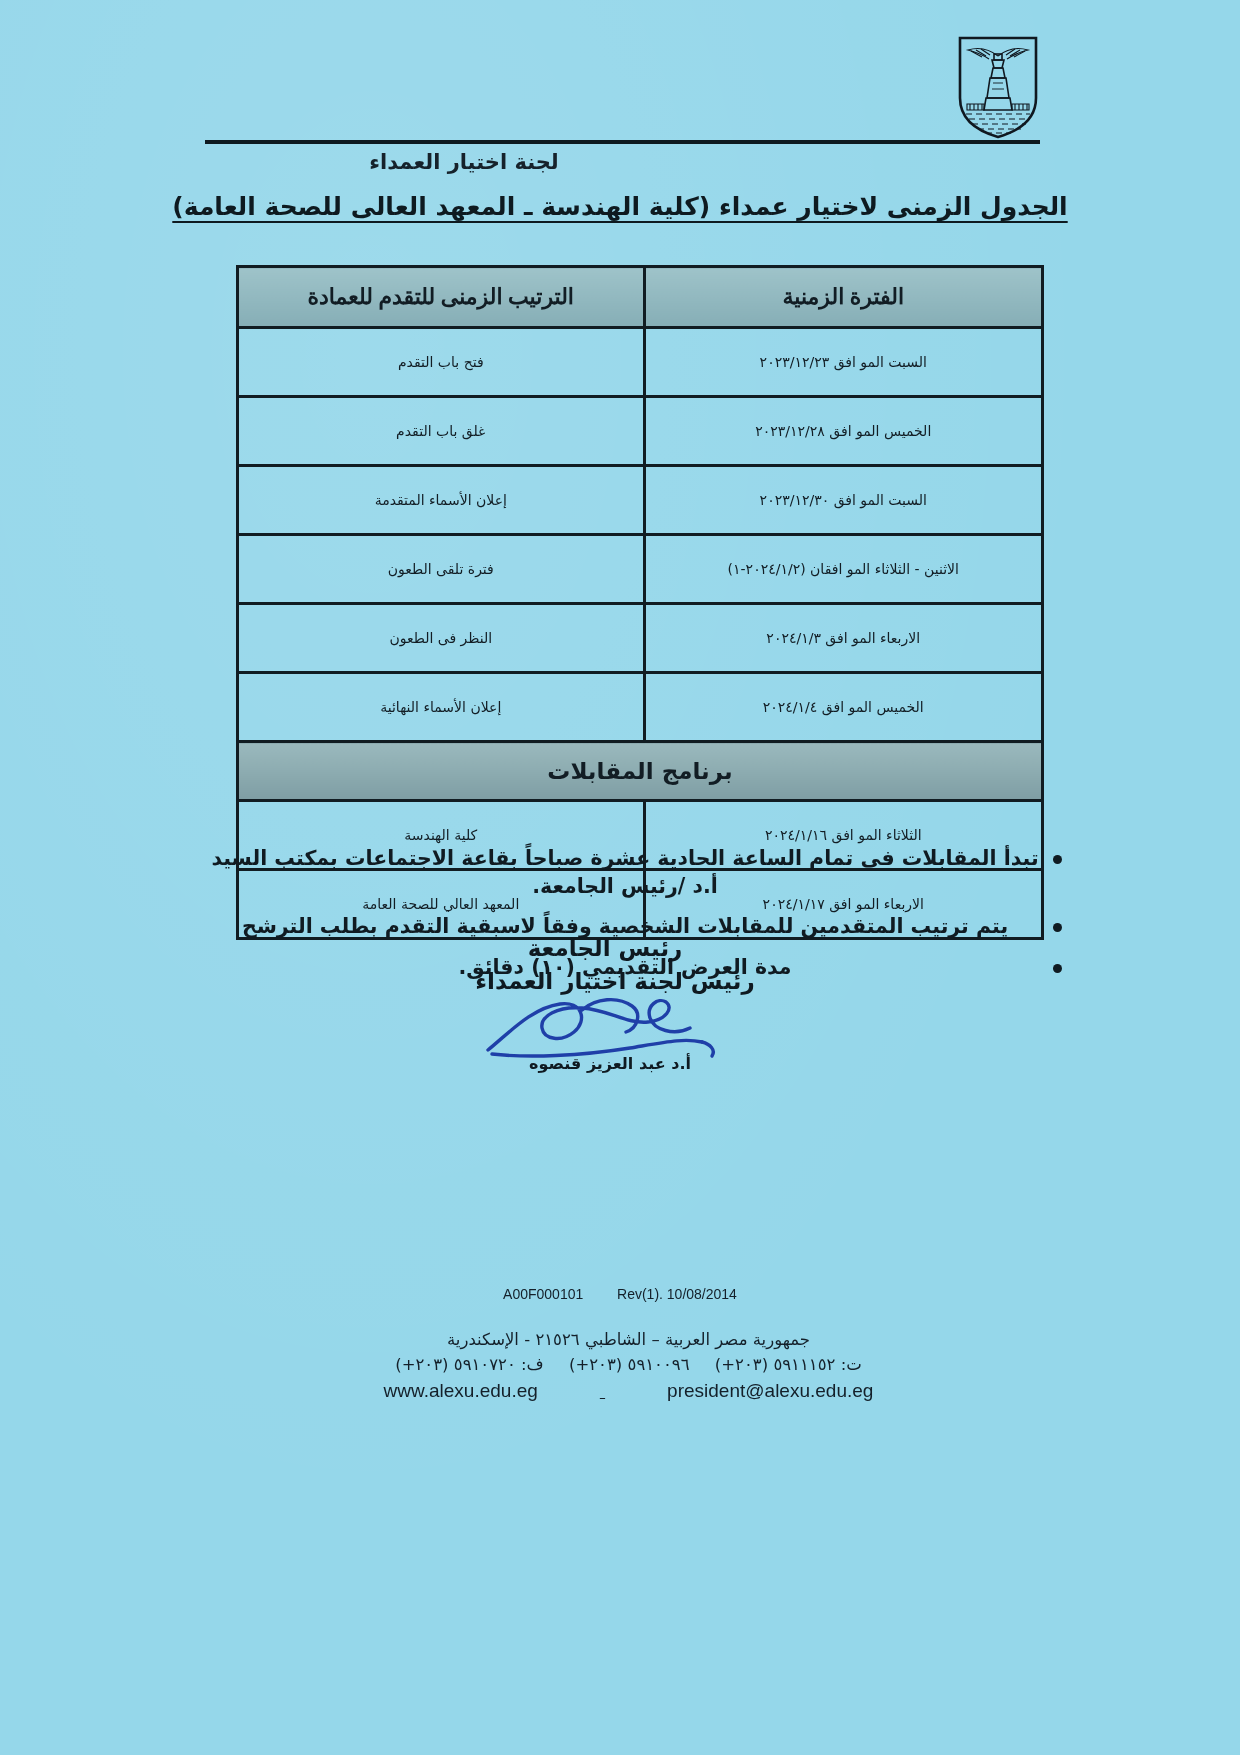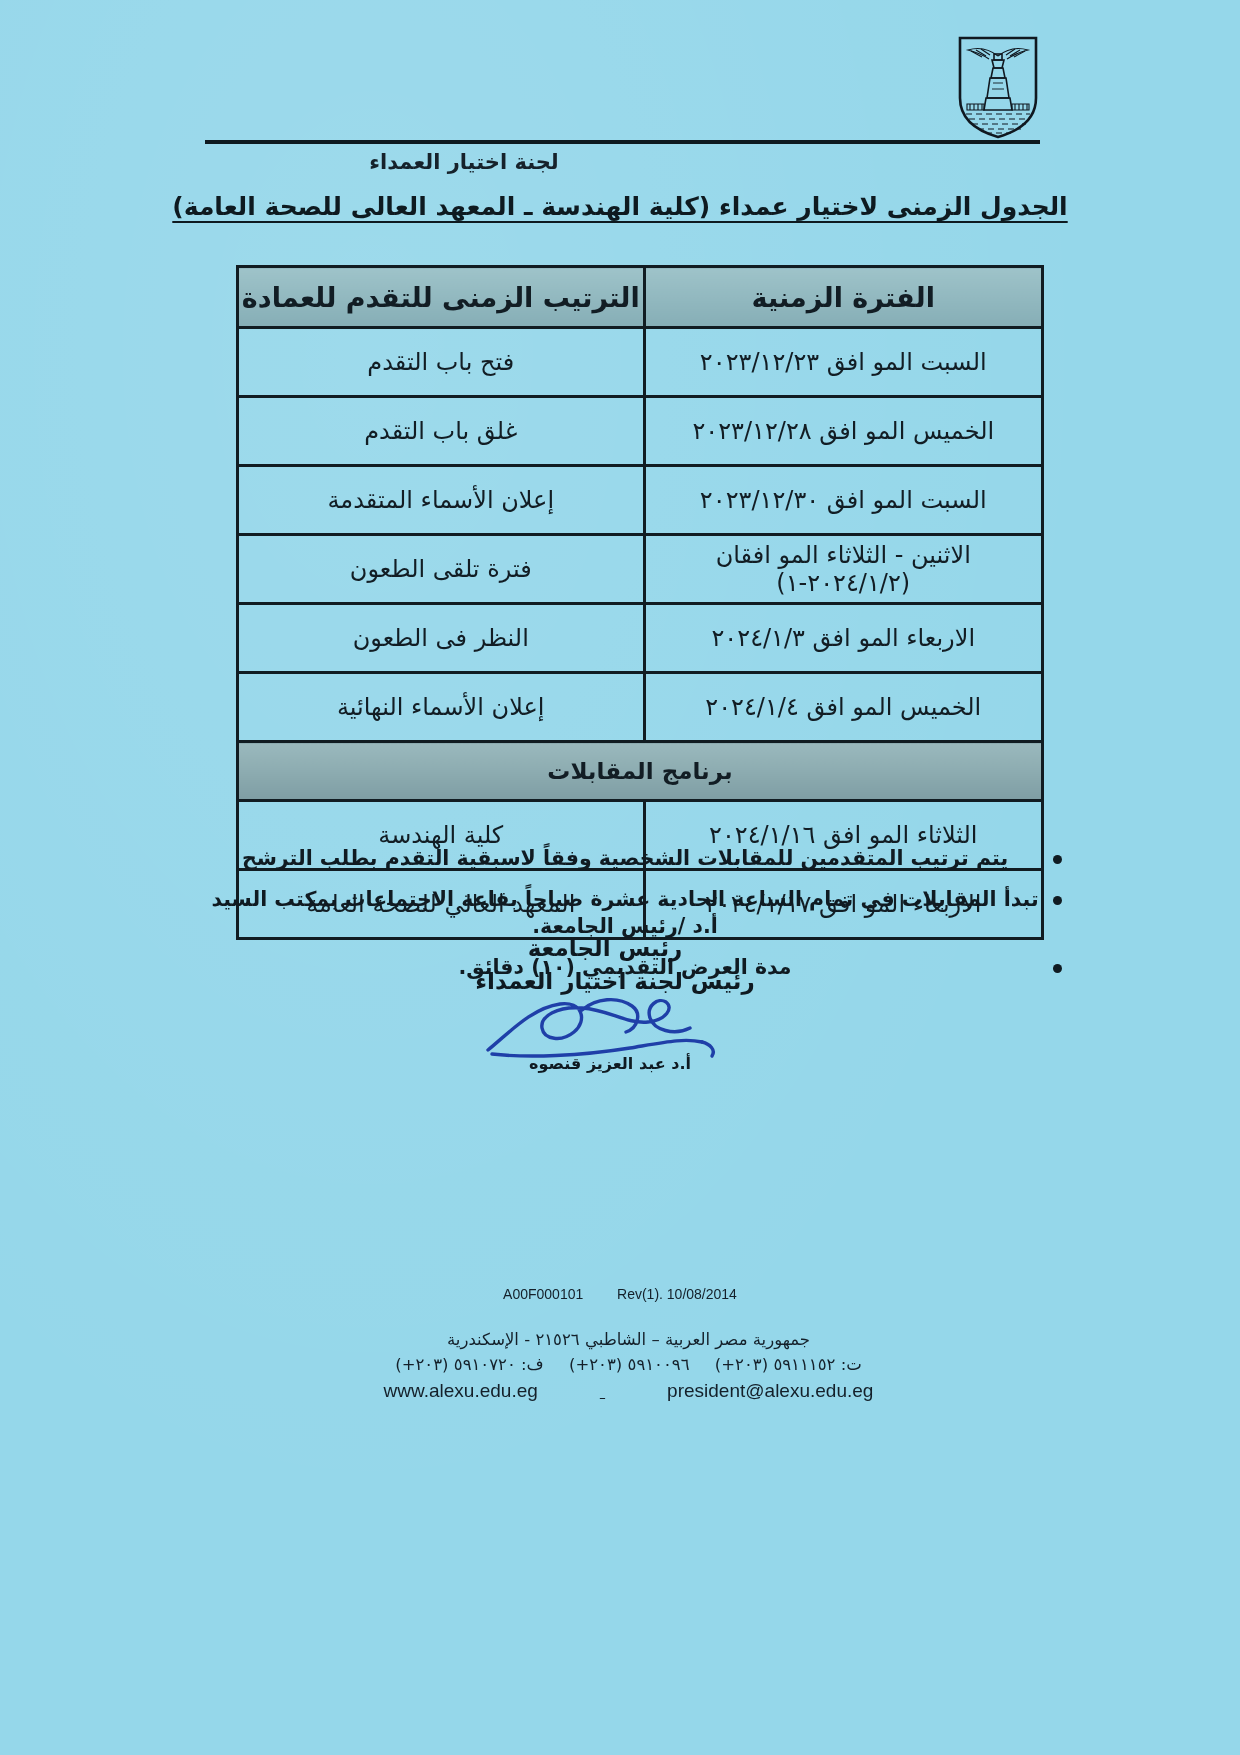--- a/index.html
+++ b/index.html
@@ -133,30 +133,31 @@
   table.schedule {
     width: 100%;
     border-collapse: collapse;
     table-layout: fixed;
     direction: rtl;
   }
   table.schedule td, table.schedule th {
     border: 3px solid #111c22;
     text-align: center;
     vertical-align: middle;
-    font-size: 24px;
+    font-size: 14px;
     color: #121d24;
   }
   table.schedule th {
     background: #8fb7bf;
     background: linear-gradient(#9ec3c9, #86aeb6);
     font-weight: 700;
-    font-size: 27px;
+    font-size: 22px;
     height: 56px;
     letter-spacing: -0.2px;
+    font-family: Liberation Serif, serif;
   }
   td.cell {
     height: 64px;
     font-weight: 500;
   }
   td.label-cell {
     font-size: 21px;
   }
   td.date-cell {
     font-size: 21.5px;
@@ -386,25 +387,25 @@
           <td class="cell label-cell">المعهد العالي للصحة العامة</td>
         </tr>
       </tbody>
     </table>
   </div>
 
   <div class="notes">
     <ul>
       <li>
         <span class="bullet"></span>
-        <span>يتم ترتيب المتقدمين للمقابلات الشخصية وفقاً لاسبقية التقدم بطلب الترشح</span>
+        <span>تبدأ المقابلات في تمام الساعة الحادية عشرة صباحاً بقاعة الاجتماعات بمكتب السيد أ.د /رئيس الجامعة.</span>
       </li>
       <li>
         <span class="bullet"></span>
-        <span>تبدأ المقابلات في تمام الساعة الحادية عشرة صباحاً بقاعة الاجتماعات بمكتب السيد أ.د /رئيس الجامعة.</span>
+        <span>يتم ترتيب المتقدمين للمقابلات الشخصية وفقاً لاسبقية التقدم بطلب الترشح</span>
       </li>
       <li>
         <span class="bullet"></span>
         <span>مدة العرض التقديمي (١٠) دقائق.</span>
       </li>
     </ul>
   </div>
 
   <div class="sign">
     <div class="line1">رئيس الجامعة</div>

